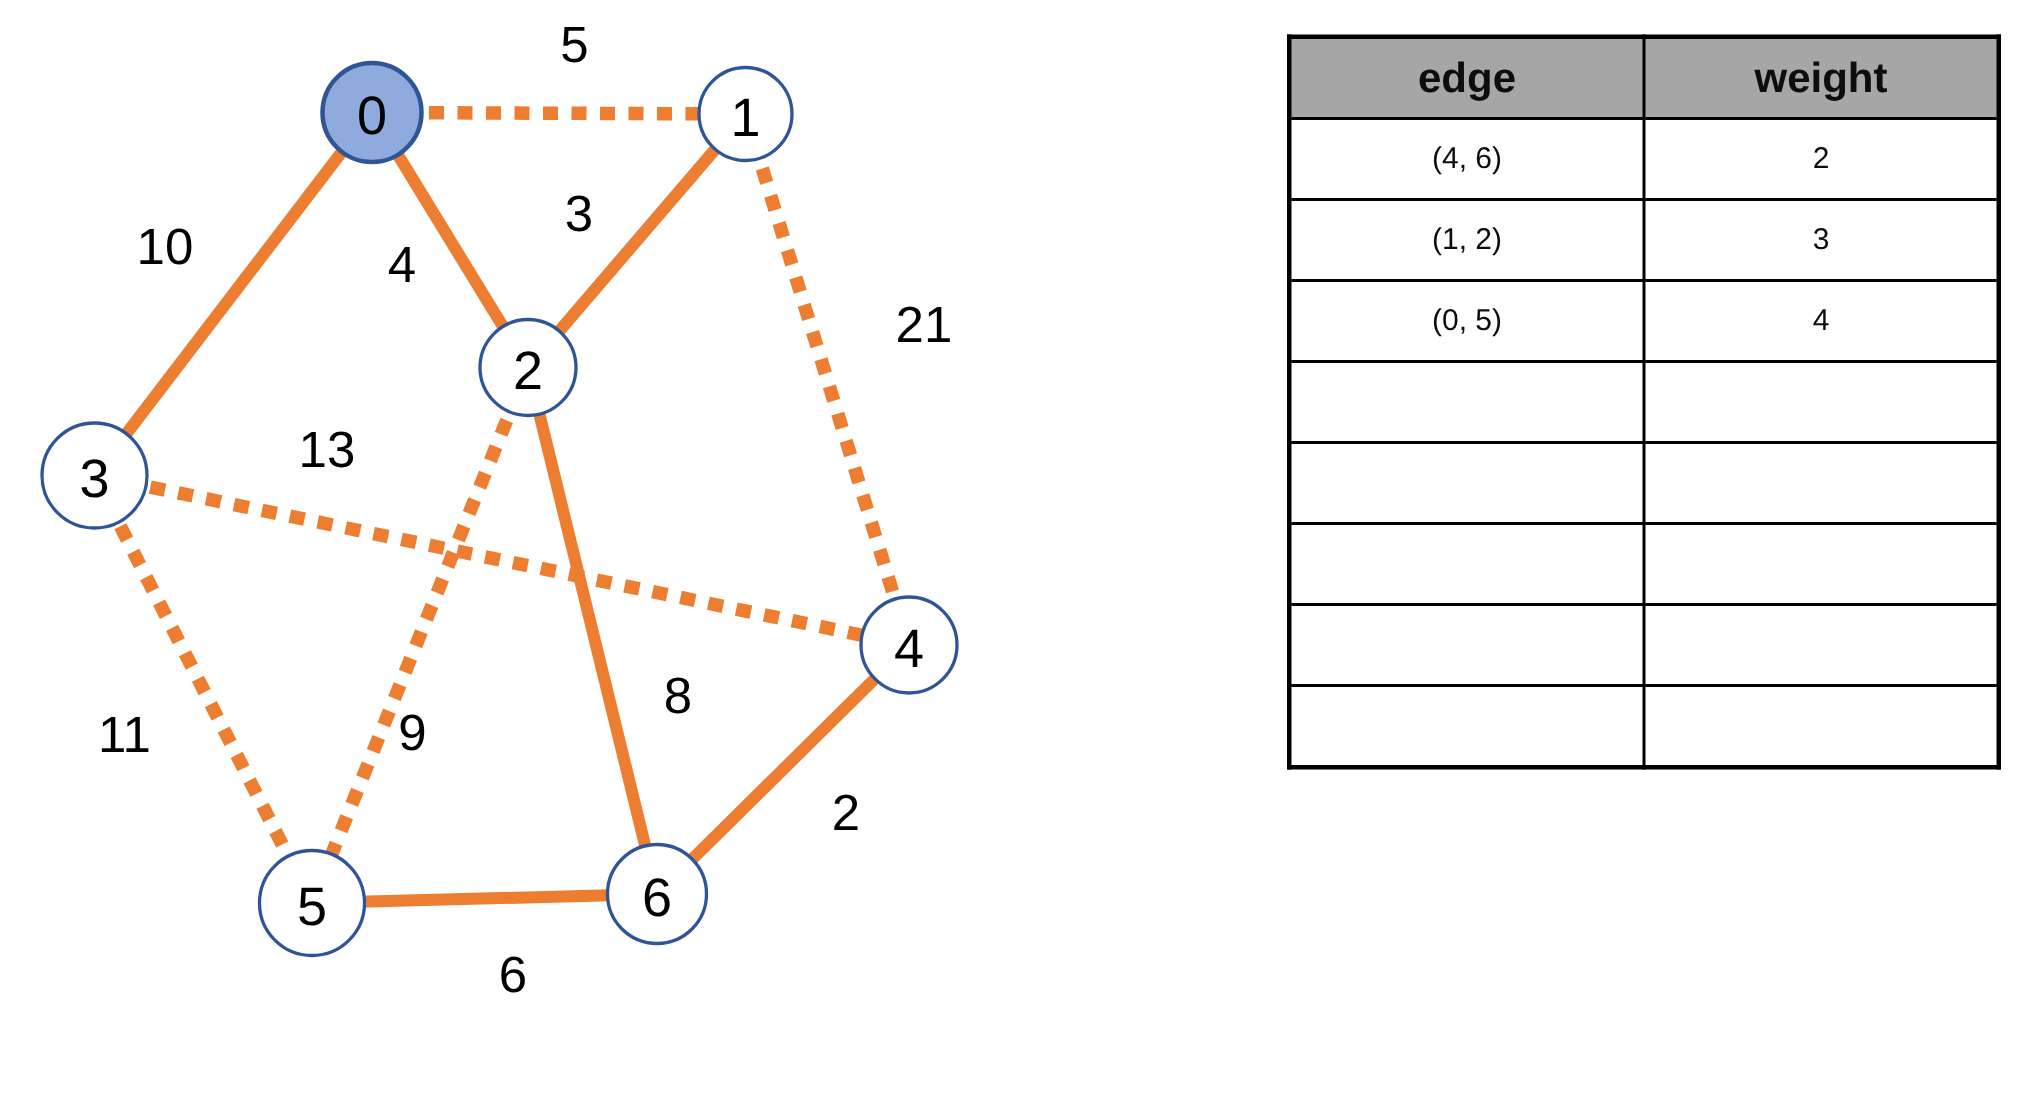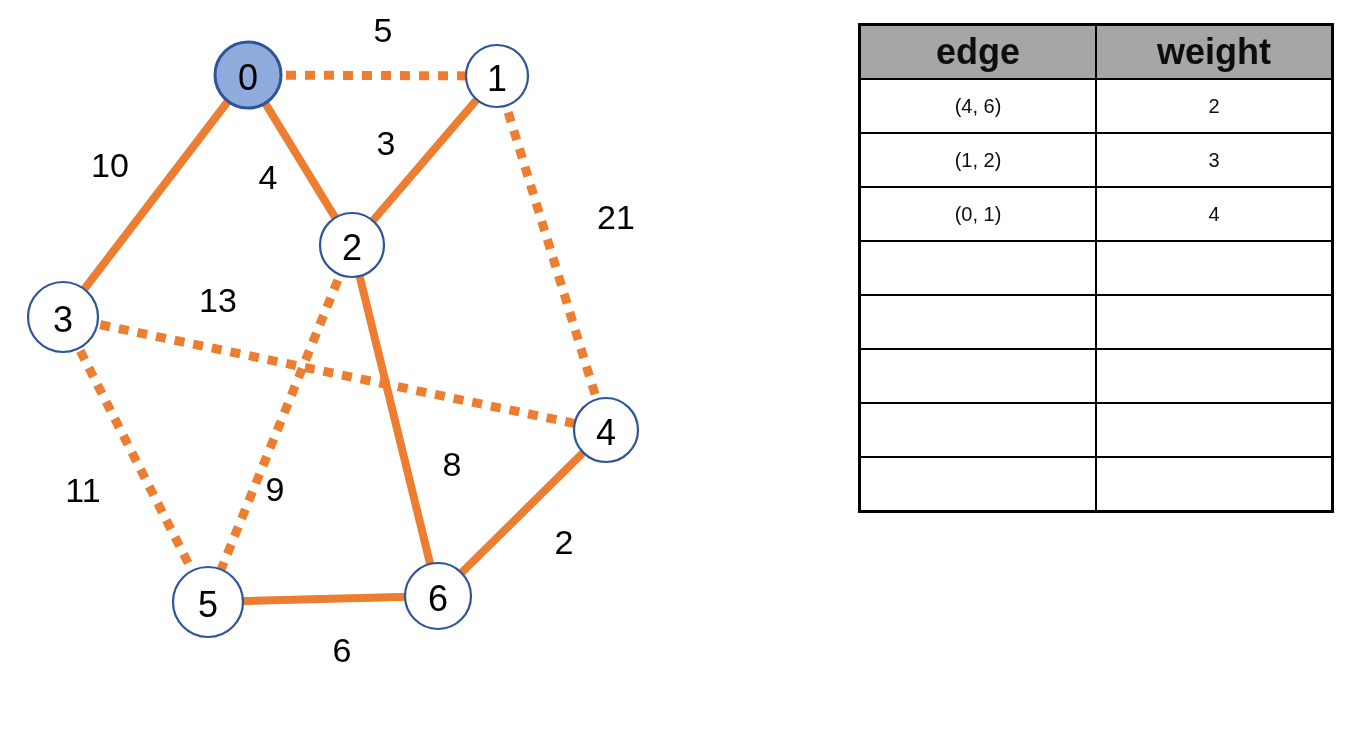--- a/index.html
+++ b/index.html
@@ -41,21 +41,21 @@
     height: 52px;
     text-align: center;
     vertical-align: middle;
     font-size: 20px;
     color: #0d0d0d;
     padding: 0;
   }
   table.mst th {
     background: #a6a6a6;
     font-weight: bold;
-    font-size: 36px;
+    font-size: 28px;
   }
   table.mst { border: 3px solid #000000; }
   svg text {
     font-family: "Liberation Sans", sans-serif;
   }
 </style>
 </head>
 <body>
 
 <div class="stage">
@@ -112,21 +112,21 @@
       <tbody>
           <tr>
             <td>(4, 6)</td>
             <td>2</td>
           </tr>
           <tr>
             <td>(1, 2)</td>
             <td>3</td>
           </tr>
           <tr>
-            <td>(0, 1)</td>
+            <td>(0, 5)</td>
             <td>4</td>
           </tr>
           <tr>
             <td>&nbsp;</td>
             <td>&nbsp;</td>
           </tr>
           <tr>
             <td>&nbsp;</td>
             <td>&nbsp;</td>
           </tr>

